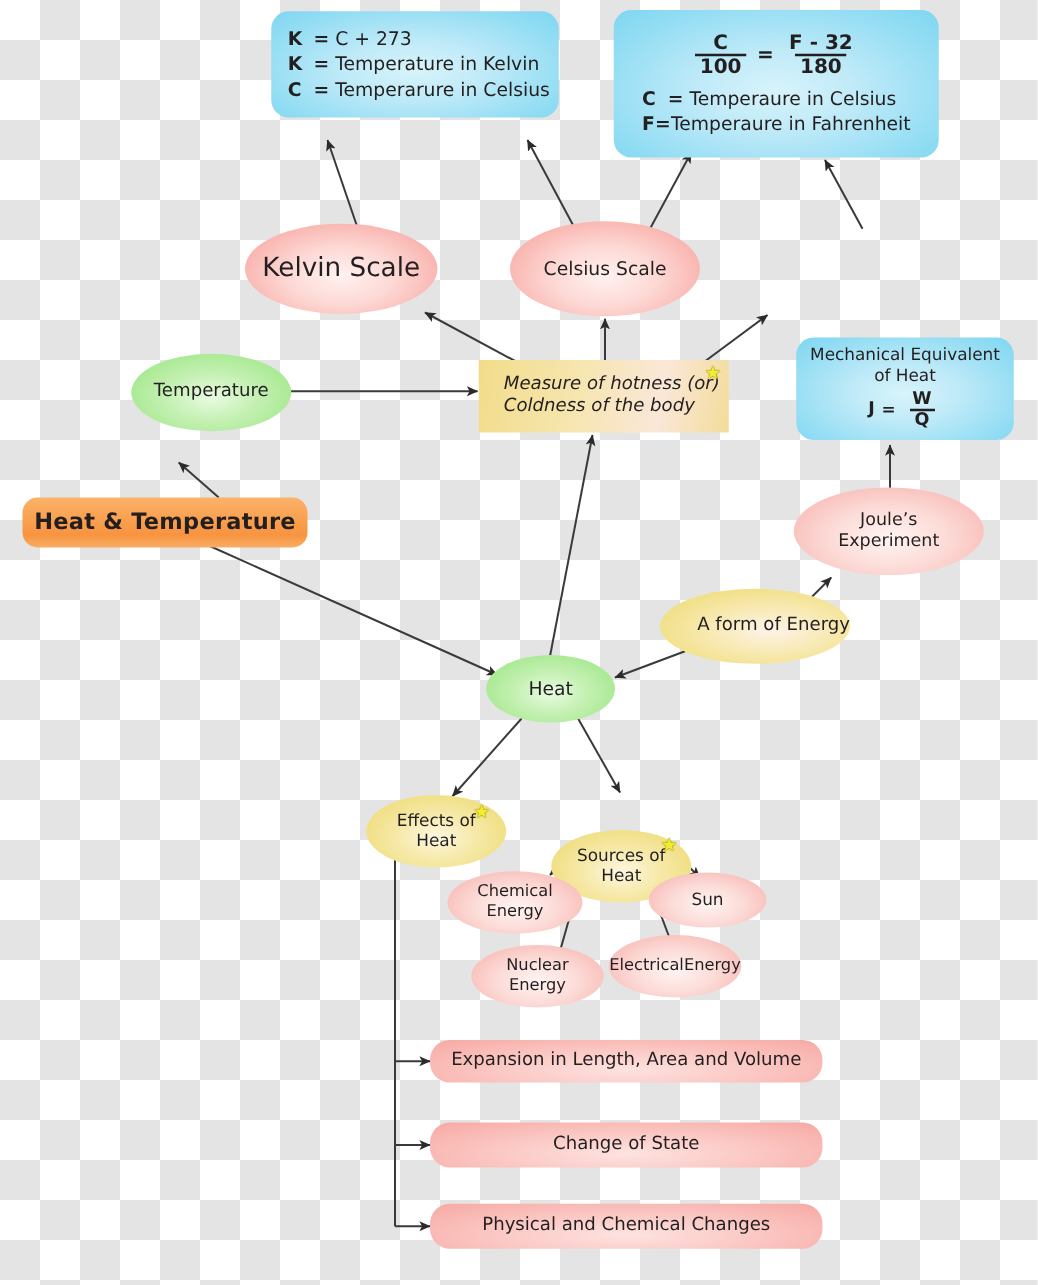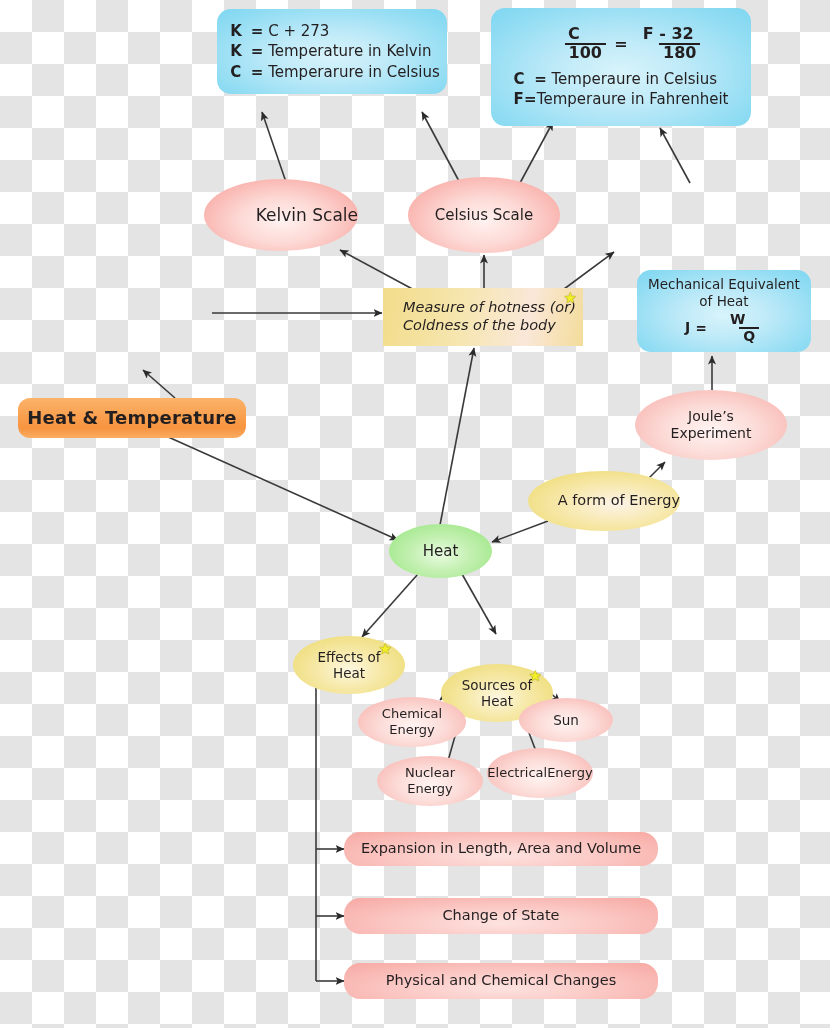--- a/index.html
+++ b/index.html
@@ -36,21 +36,21 @@
               border-radius:12px;}
   .bar-pink{background:radial-gradient(ellipse at 50% 70%,#fde3e0 0%,#fbc9c5 45%,#f8b1ac 85%,#f7a7a2 100%);
             border-radius:16px;}
 
   .formula{font-size:15px;text-align:left;}
   .frow{display:flex;align-items:center;margin:2px 0;white-space:nowrap;}
   .fk{font-weight:bold;width:16px;}
   .feq{width:22px;text-align:center;font-weight:bold;}
   .frac{display:inline-flex;flex-direction:column;align-items:center;line-height:1.05;margin:0 4px;}
   .frac .num{padding:0 4px;font-weight:bold;}
-  .frac .den{border-top:2px solid #231f20;padding:0 4px;font-weight:bold;margin-left:23px;}
+  .frac .den{border-top:2px solid #231f20;padding:0 4px;font-weight:bold;}
 
   .star{position:absolute;font-size:15px;color:#f2ef2a;
         text-shadow:0 0 1px #8a8500,0 0 1px #8a8500;line-height:1;}
   .title-bold{font-weight:bold;font-size:18px;letter-spacing:.2px;}
 </style>
 </head>
 <body>
 
 <div id="canvas">
 
@@ -139,29 +139,32 @@
         <span>Temperaure in Celsius</span>
       </div>
       <div class="frow">
         <span class="fk">F</span>
         <span class="feq">=</span>
         <span>Temperaure in Fahrenheit</span>
       </div>
     </div>
   </div>
 
-  <div class="node ell ell-pink" style="left:204px;top:179px;width:154px;height:72px;font-size:17px;justify-content:flex-end;">
+  <div class="node ell ell-pink" style="left:196px;top:179px;width:154px;height:72px;font-size:21px;">
     <span>Kelvin Scale</span>
   </div>
 
   <div class="node ell ell-pink" style="left:408px;top:177px;width:152px;height:76px;font-size:15px;">
     <span>Celsius Scale</span>
   </div>
 
 
+  <div class="node ell ell-green" style="left:105px;top:283px;width:128px;height:62px;font-size:14.5px;">
+    <span>Temperature</span>
+  </div>
 
   <div class="node box-yellow" style="left:383px;top:288px;width:200px;height:58px;flex-direction:column;font-size:14.5px;align-items:flex-start;padding-left:20px;justify-content:center;font-style:italic;">
     <span>Measure of hotness (or)</span>
     <span>Coldness of the body</span>
     <span class="star" style="right:6px;top:3px;">★</span>
   </div>
 
   <div class="node box-blue" style="left:637px;top:270px;width:174px;height:82px;flex-direction:column;justify-content:center;font-size:13.5px;">
     <span>Mechanical Equivalent</span>
     <span>of Heat</span>

